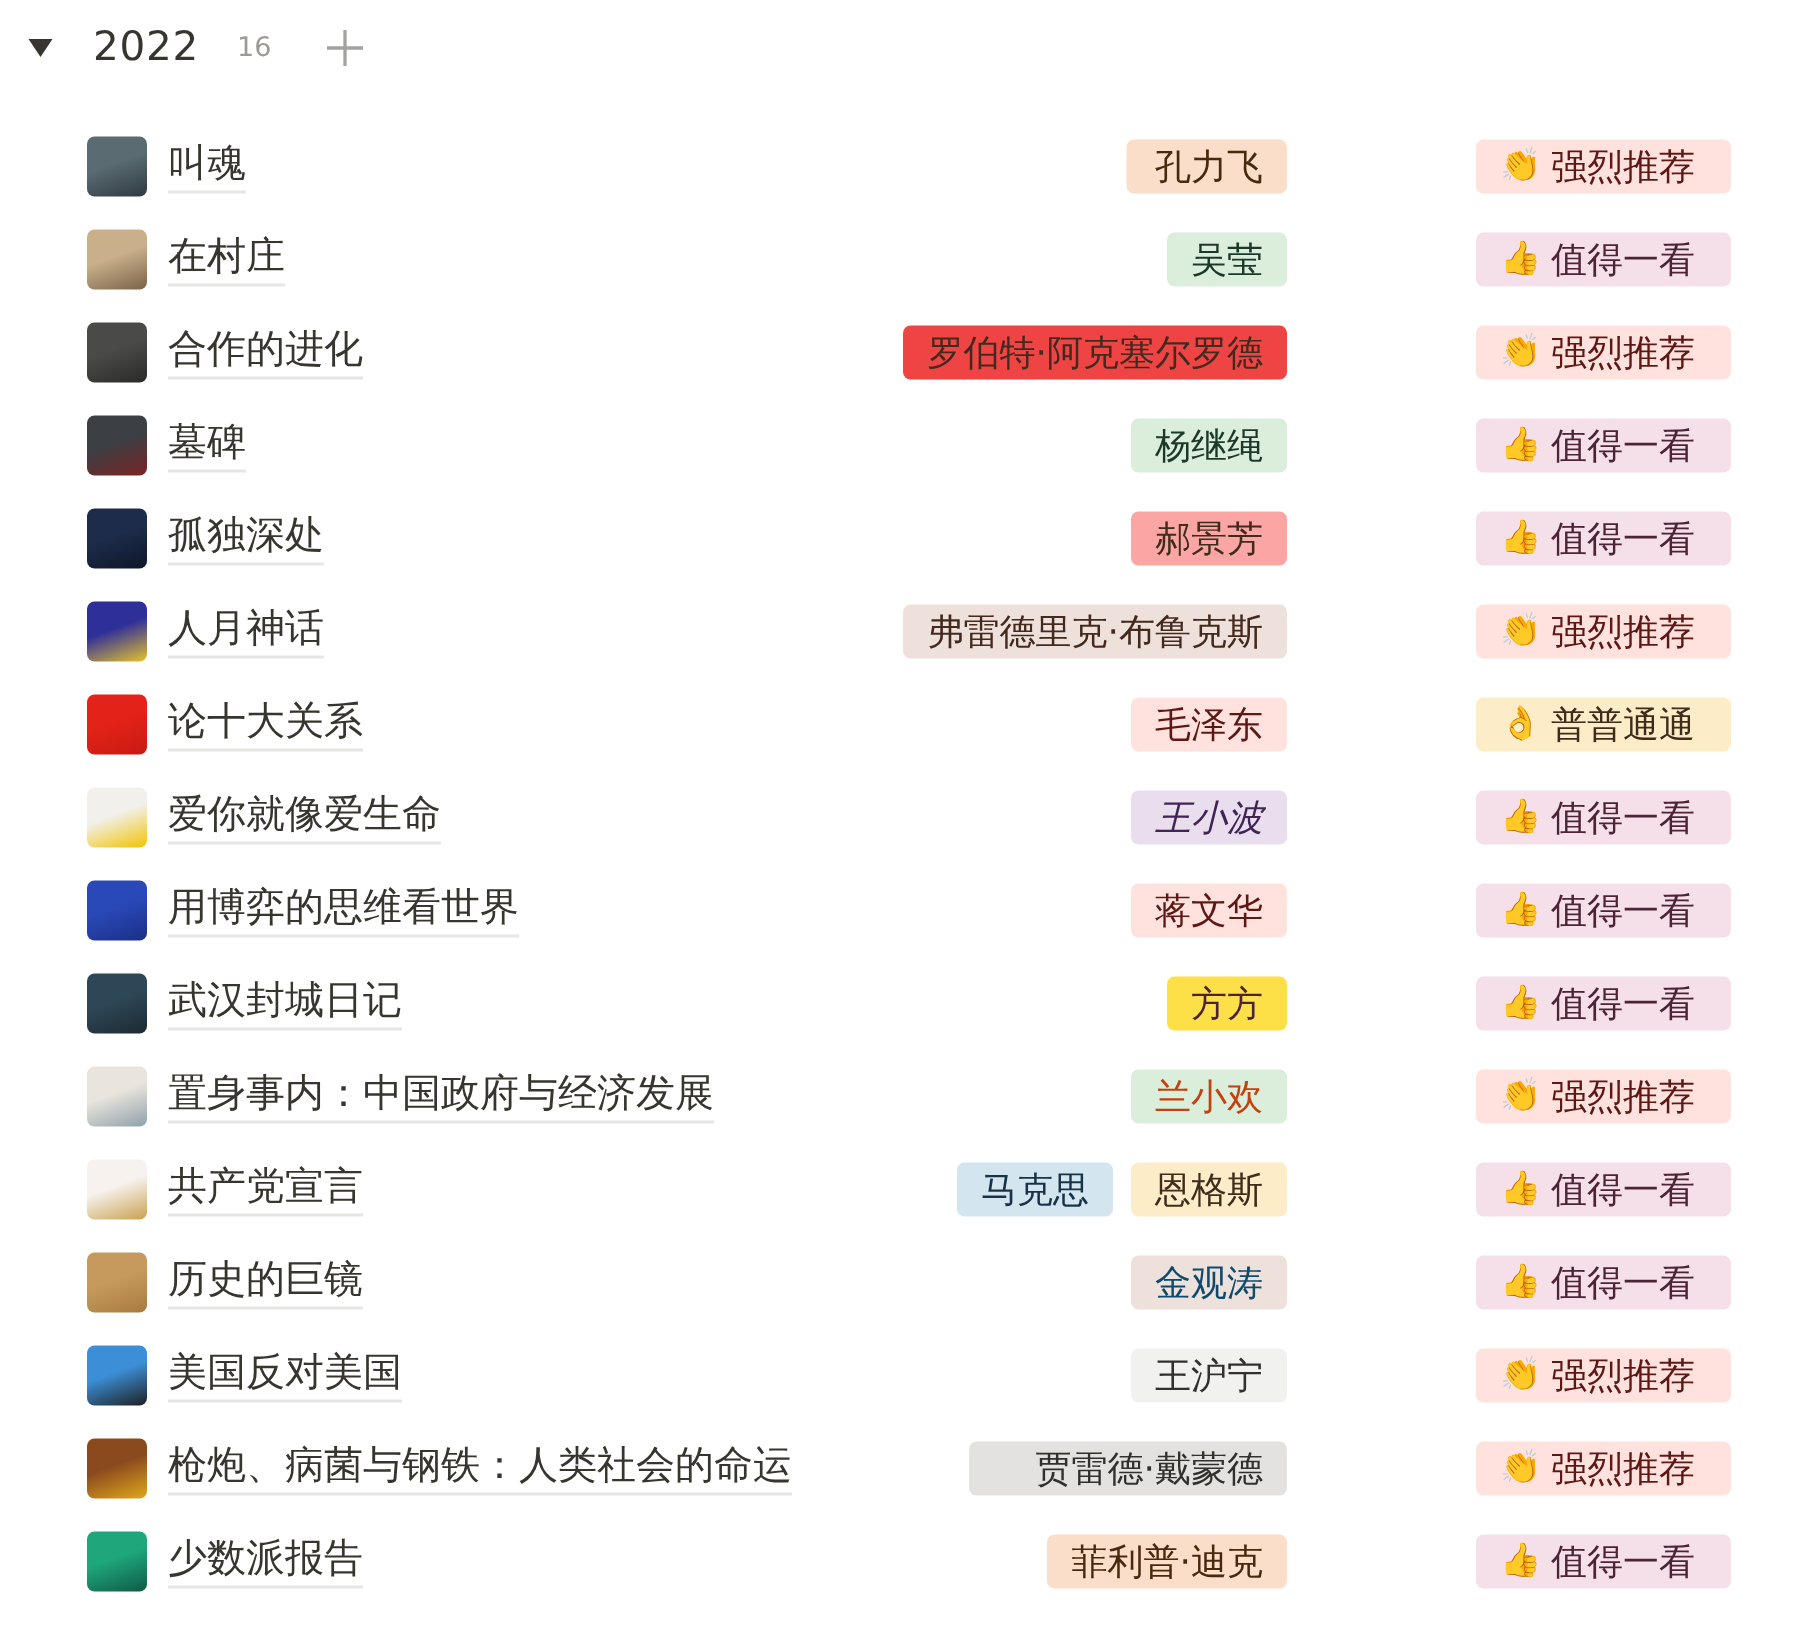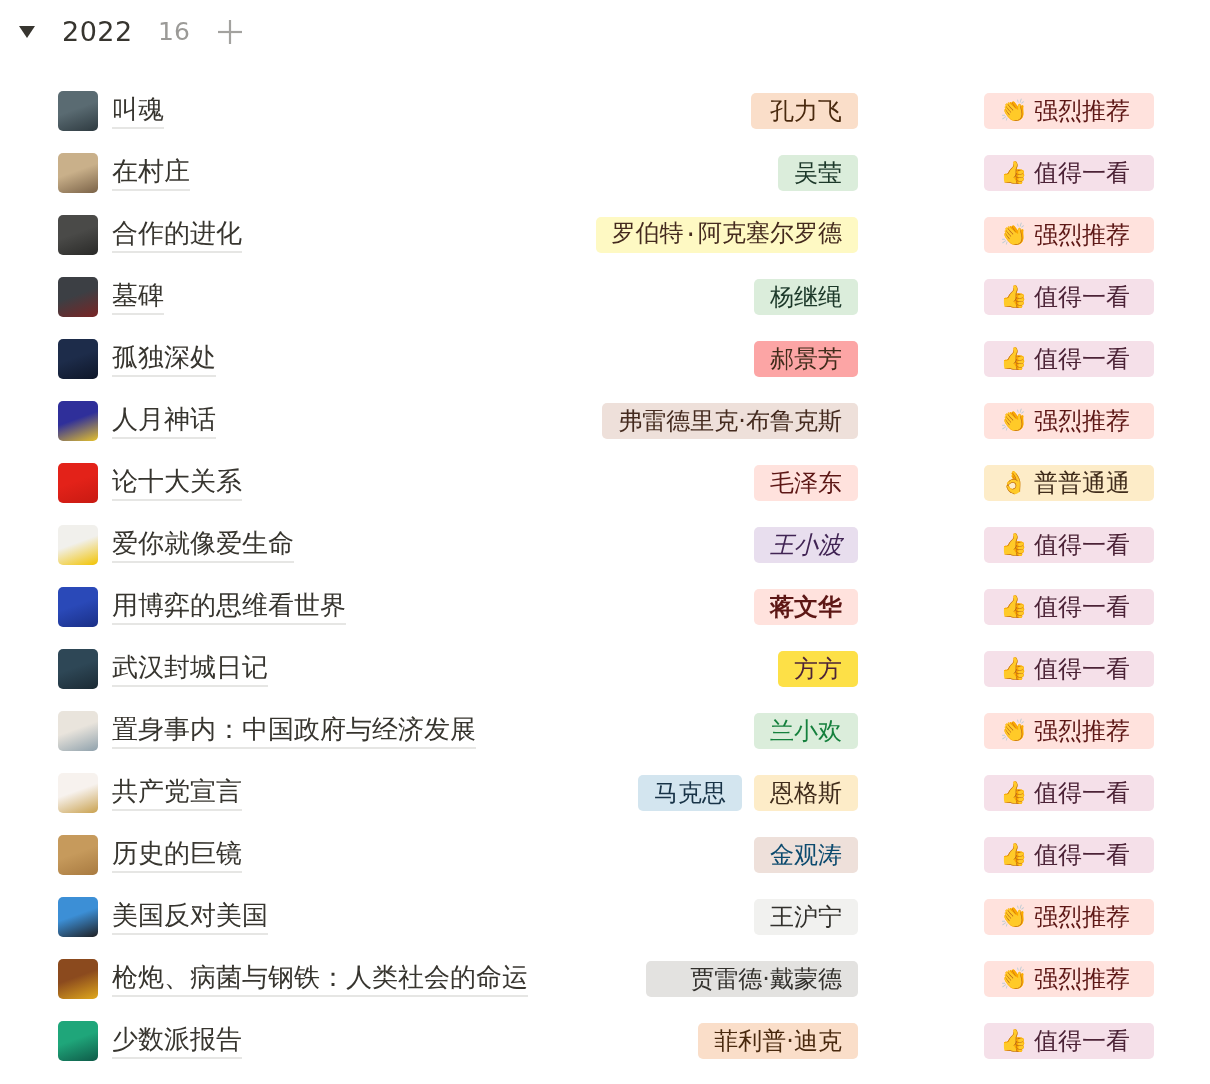--- a/index.html
+++ b/index.html
@@ -15,21 +15,21 @@
   .toggle {
     position: absolute; left: 17px; top: 22px; width: 20px; height: 20px;
     display: flex; align-items: center; justify-content: center; cursor: pointer;
   }
   .toggle svg { display: block; }
   .group-title {
     position: absolute; left: 62px; top: 14px; font-size: 27px; font-weight: 500;
     color: #37352f; letter-spacing: 0.5px; line-height: 36px;
   }
   .group-count {
-    position: absolute; left: 158px; top: 14px; font-size: 25px; color: #9b9a97;
+    position: absolute; left: 158px; top: 14px; font-size: 18px; color: #9b9a97;
     line-height: 36px;
   }
   .add-btn {
     position: absolute; left: 214px; top: 16px; width: 32px; height: 32px;
     display: flex; align-items: center; justify-content: center; cursor: pointer;
   }
   .rows { position: absolute; left: 0; top: 80px; width: 1210px; }
   .row {
     position: relative; height: 62px; width: 1120px;
   }
@@ -96,21 +96,21 @@
       </div>
     <div class="rating" style="background: rgb(245, 224, 233); color: rgb(76, 35, 55);">
       <span class="emoji">👍</span>
       <span class="rating-label">值得一看</span>
     </div>
   </div>
     <div class="row">
     <div class="thumb" style="background: linear-gradient(160deg, rgb(74, 74, 72) 0%, rgb(74, 74, 72) 45%, rgb(42, 42, 40) 100%);"></div>
     <span class="title">合作的进化</span>
     <div class="authors">
-        <span class="tag" style="background: #fef9c3; color: rgb(68, 42, 30); font-family: Liberation Mono, monospace;">罗伯特·阿克塞尔罗德</span>
+        <span class="tag" style="background: #ef4444; color: rgb(68, 42, 30);">罗伯特·阿克塞尔罗德</span>
       </div>
     <div class="rating" style="background: rgb(255, 226, 221); color: rgb(93, 23, 21);">
       <span class="emoji">👏</span>
       <span class="rating-label">强烈推荐</span>
     </div>
   </div>
     <div class="row">
     <div class="thumb" style="background: linear-gradient(160deg, rgb(60, 63, 68) 0%, rgb(60, 63, 68) 45%, rgb(122, 36, 36) 100%);"></div>
     <span class="title">墓碑</span>
     <div class="authors">
@@ -162,21 +162,21 @@
       </div>
     <div class="rating" style="background: rgb(245, 224, 233); color: rgb(76, 35, 55);">
       <span class="emoji">👍</span>
       <span class="rating-label">值得一看</span>
     </div>
   </div>
     <div class="row">
     <div class="thumb" style="background: linear-gradient(160deg, rgb(42, 73, 184) 0%, rgb(42, 73, 184) 45%, rgb(26, 47, 134) 100%);"></div>
     <span class="title">用博弈的思维看世界</span>
     <div class="authors">
-        <span class="tag" style="background: rgb(255, 226, 221); color: rgb(93, 23, 21); font-weight: bold;">蒋文华</span>
+        <span class="tag" style="background: rgb(255, 226, 221); color: rgb(93, 23, 21);">蒋文华</span>
       </div>
     <div class="rating" style="background: rgb(245, 224, 233); color: rgb(76, 35, 55);">
       <span class="emoji">👍</span>
       <span class="rating-label">值得一看</span>
     </div>
   </div>
     <div class="row">
     <div class="thumb" style="background: linear-gradient(160deg, rgb(46, 71, 86) 0%, rgb(46, 71, 86) 45%, rgb(27, 42, 52) 100%);"></div>
     <span class="title">武汉封城日记</span>
     <div class="authors">
@@ -184,21 +184,21 @@
       </div>
     <div class="rating" style="background: rgb(245, 224, 233); color: rgb(76, 35, 55);">
       <span class="emoji">👍</span>
       <span class="rating-label">值得一看</span>
     </div>
   </div>
     <div class="row">
     <div class="thumb" style="background: linear-gradient(160deg, rgb(233, 228, 220) 0%, rgb(233, 228, 220) 45%, rgb(143, 161, 172) 100%);"></div>
     <span class="title">置身事内：中国政府与经济发展</span>
     <div class="authors">
-        <span class="tag" style="background: rgb(219, 237, 219); color: #15803d;">兰小欢</span>
+        <span class="tag" style="background: rgb(219, 237, 219); color: #c2410c;">兰小欢</span>
       </div>
     <div class="rating" style="background: rgb(255, 226, 221); color: rgb(93, 23, 21);">
       <span class="emoji">👏</span>
       <span class="rating-label">强烈推荐</span>
     </div>
   </div>
     <div class="row">
     <div class="thumb" style="background: linear-gradient(160deg, rgb(247, 242, 238) 0%, rgb(247, 242, 238) 45%, rgb(201, 161, 78) 100%);"></div>
     <span class="title">共产党宣言</span>
     <div class="authors">

